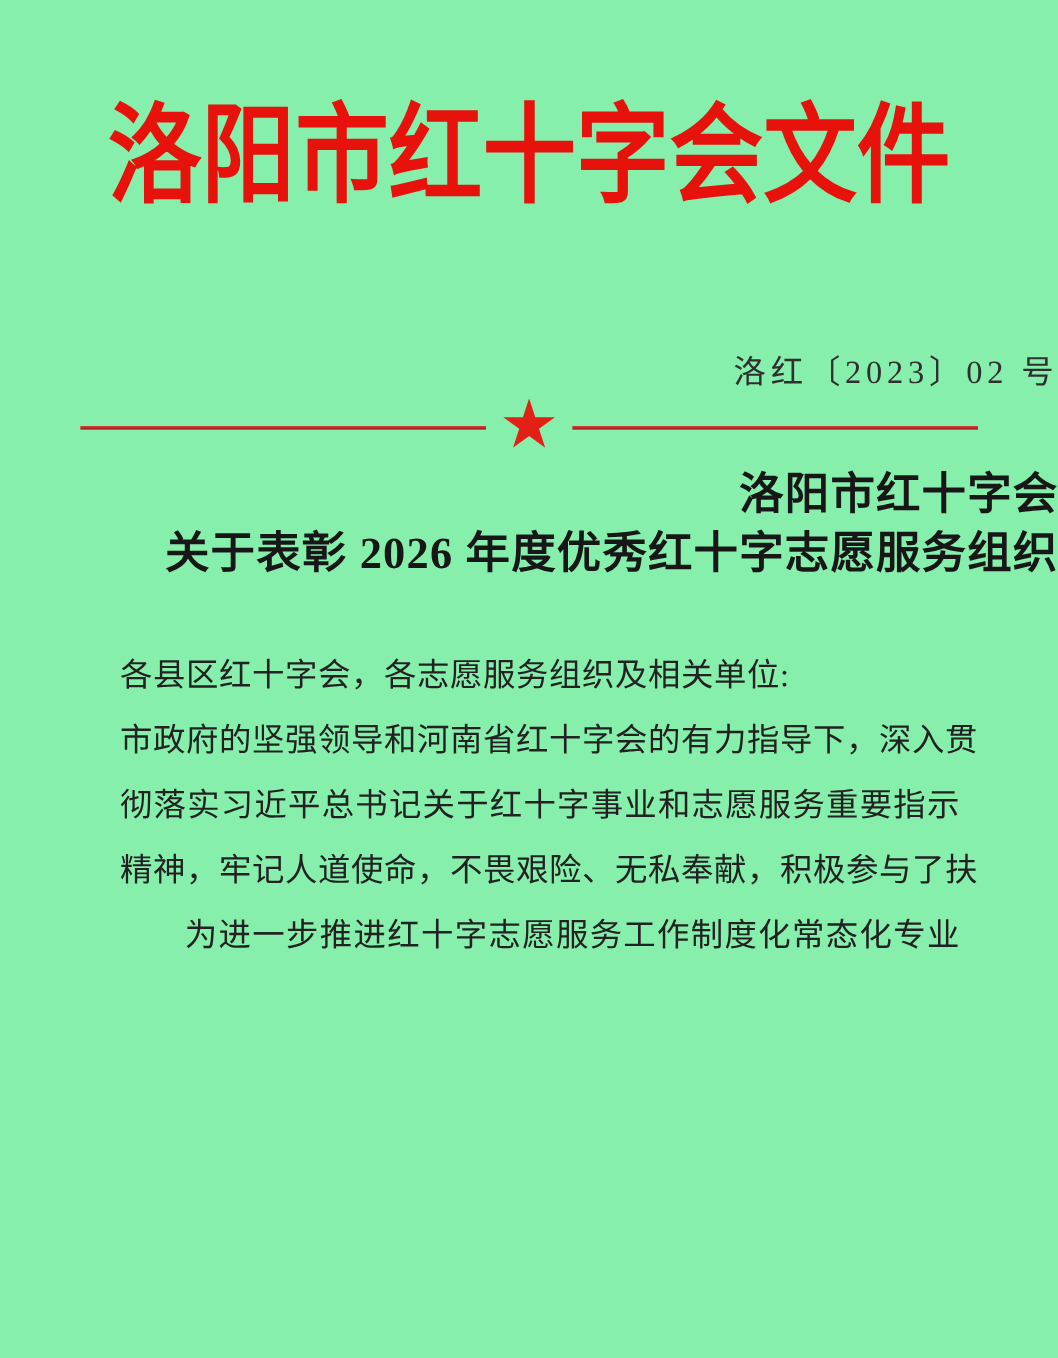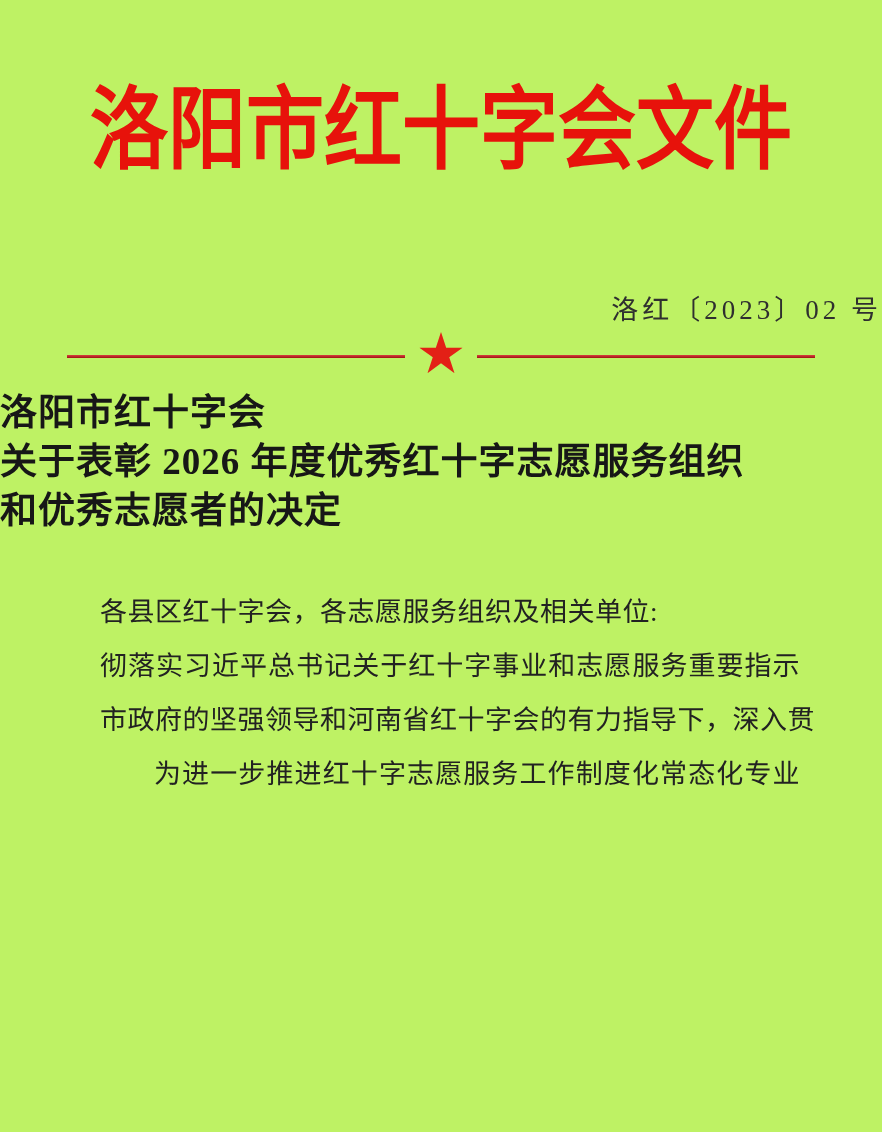--- a/index.html
+++ b/index.html
@@ -4,21 +4,21 @@
 <style>
   html, body {
     margin: 0;
     padding: 0;
     background: #ffffff;
   }
   .page {
     position: relative;
     width: 882px;
     height: 1132px;
-    background: #bef264;
+    background: #86efac;
     overflow: hidden;
     font-family: "Liberation Serif", "DejaVu Serif", serif;
     color: #1c1c1c;
   }
   
   .letterhead {
     margin-top: 84px;
     text-align: center;
     font-size: 78px;
     line-height: 1.2;
@@ -55,21 +55,21 @@
   }
   .divider .star {
     font-size: 46px;
     line-height: 46px;
     color: #e32016;
     transform: translateY(-2px);
   }
   
   .doc-title {
     margin-top: 8px;
-    text-align: left;
+    text-align: right;
     font-weight: 700;
     font-size: 37px;
     line-height: 49px;
     color: #171717;
     letter-spacing: 1px;
   }
   
   .body-text {
     margin-top: 50px;
     padding: 0 82px 0 100px;
@@ -104,25 +104,25 @@
 
   <div class="divider">
     <span class="rule"></span>
     <span class="star">★</span>
     <span class="rule"></span>
   </div>
 
   <div class="doc-title">
     <div>洛阳市红十字会</div>
     <div>关于表彰 2026 年度优秀红十字志愿服务组织</div>
-    <div>和优秀志愿者的决定</div>
   </div>
 
   <div class="body-text">
     <div class="line no-justify">各县区红十字会，各志愿服务组织及相关单位:</div>
 
+    <div class="line">市政府的坚强领导和河南省红十字会的有力指导下，深入贯</div>
     <div class="line">彻落实习近平总书记关于红十字事业和志愿服务重要指示</div>
-    <div class="line">市政府的坚强领导和河南省红十字会的有力指导下，深入贯</div>
+    <div class="line">精神，牢记人道使命，不畏艰险、无私奉献，积极参与了扶</div>
 
     <div class="line indent">为进一步推进红十字志愿服务工作制度化常态化专业</div>
   </div>
 
 </div>
 
 </body></html>

